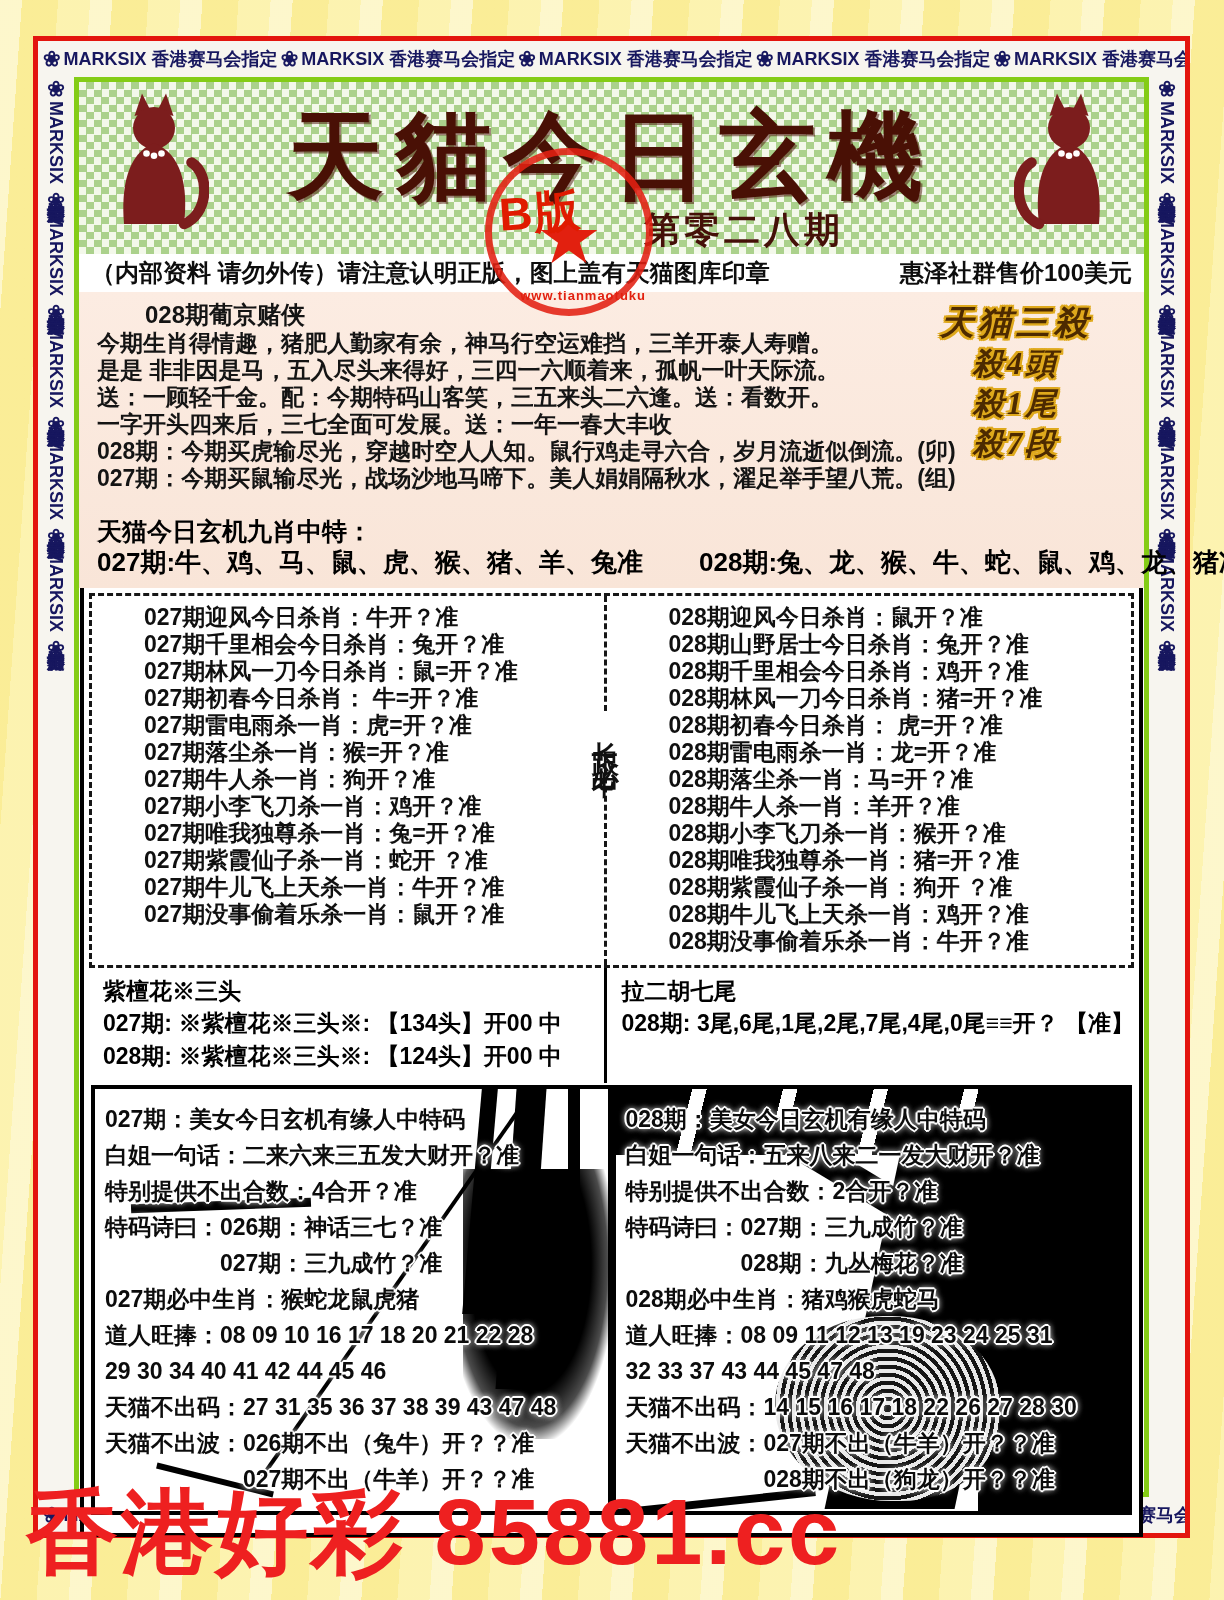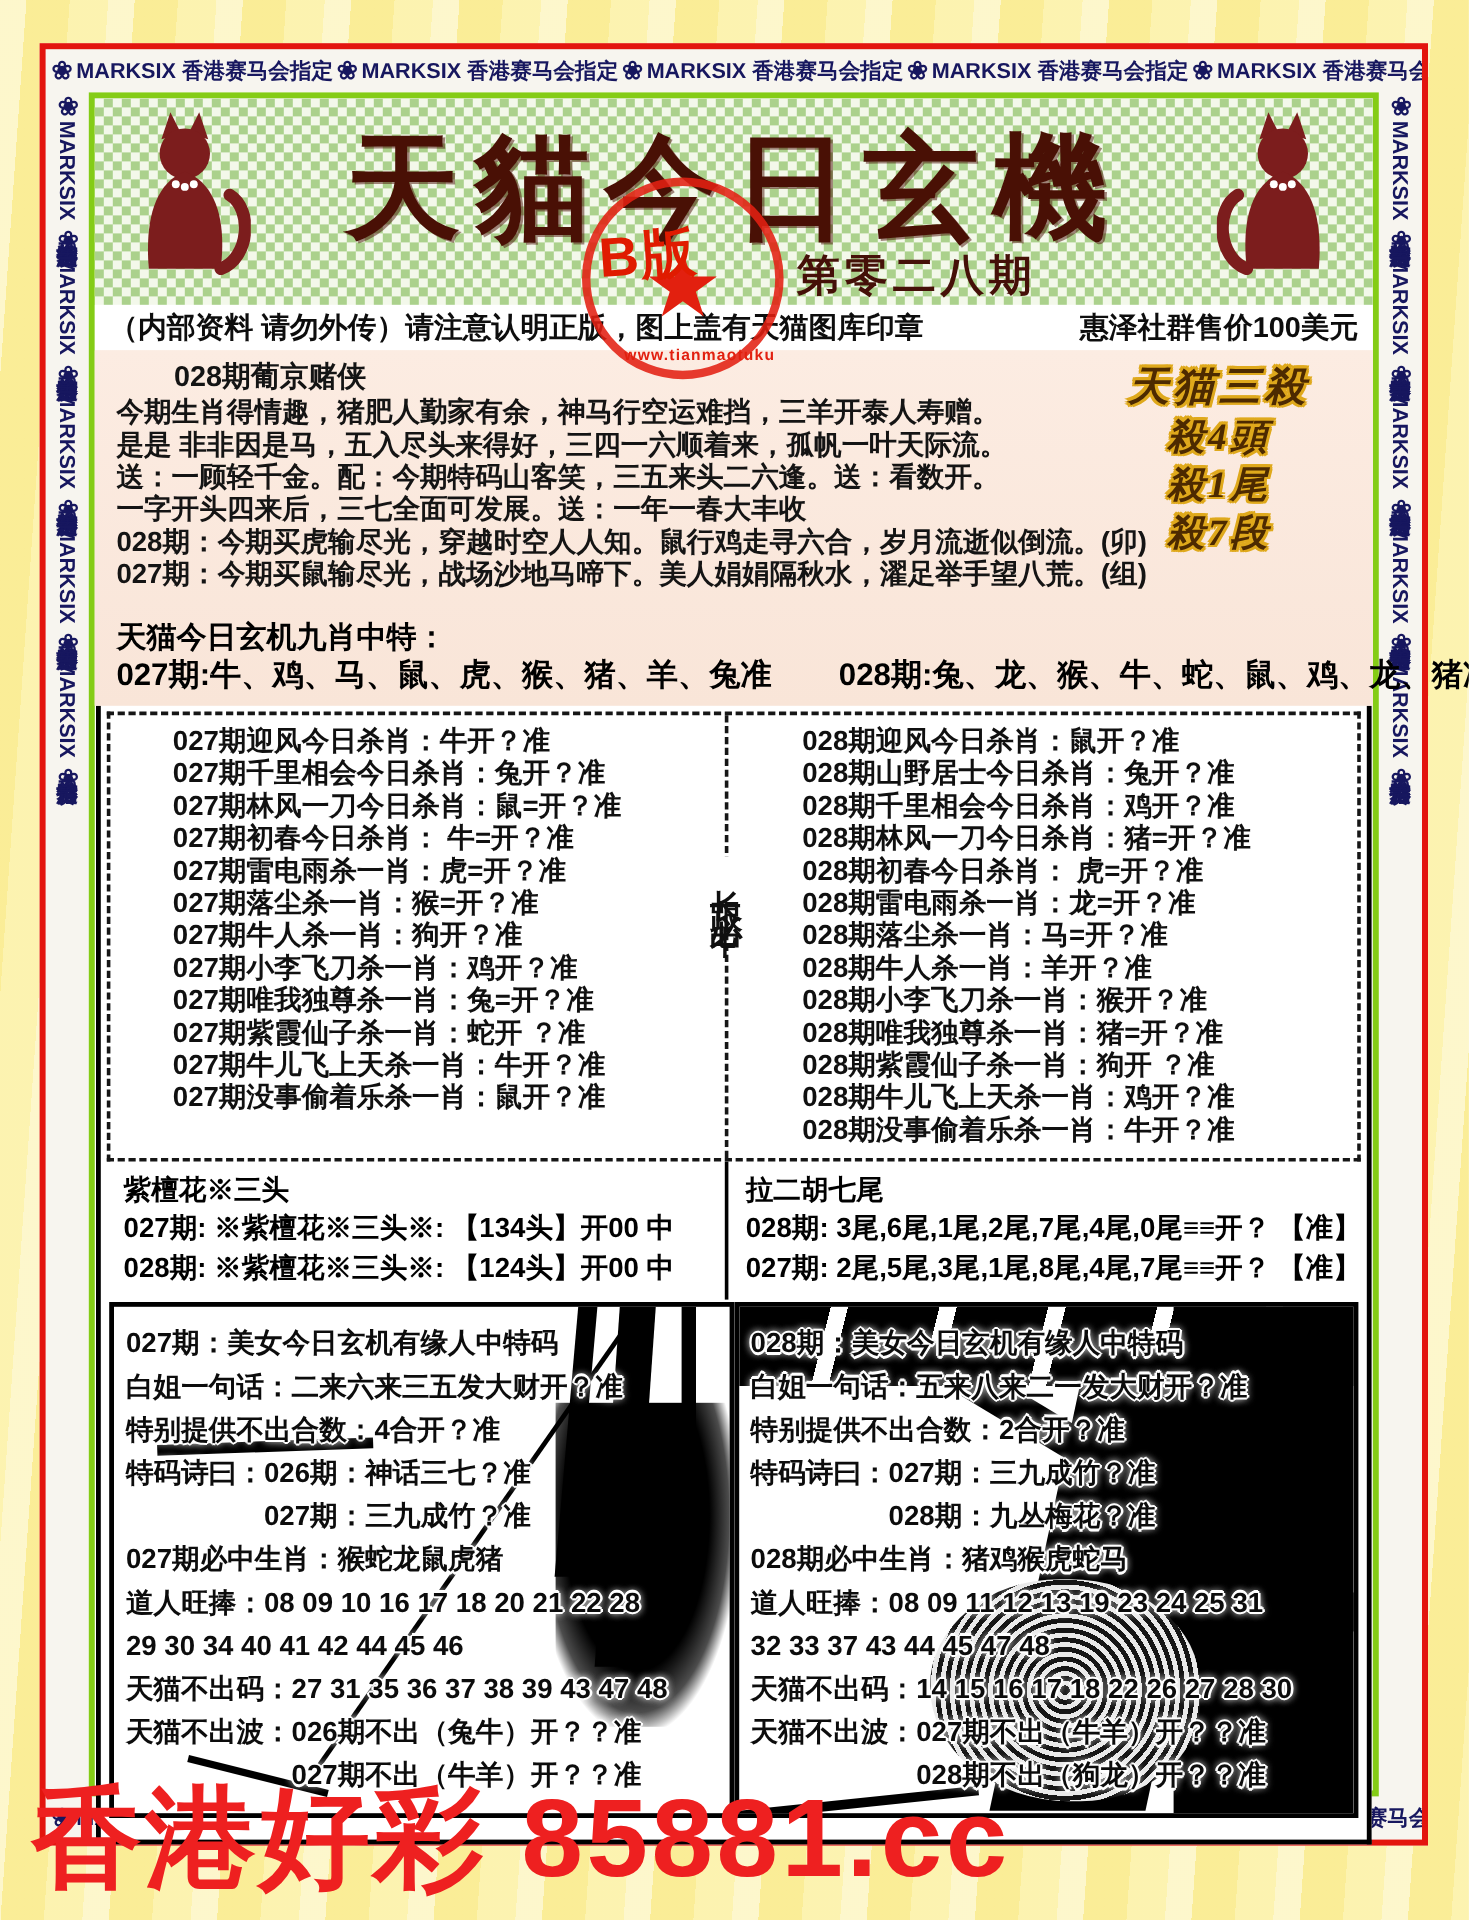--- a/index.html
+++ b/index.html
@@ -26,21 +26,21 @@
   
   .inner{position:absolute;left:36px;top:36px;right:36px;bottom:36px;border:5px solid #84cc16;background:#fff;box-sizing:border-box;}
 
   
   .banner{position:relative;height:172px;
      background:repeating-conic-gradient(#abd18c 0% 25%, #f3f8ea 0% 50%);
      background-size:15px 15px;}
   .title{position:relative;z-index:1;text-align:center;line-height:150px;font-family:"Liberation Serif", serif;
      font-weight:900;font-size:96px;letter-spacing:12px;color:#491005;
      text-shadow:2px 2px 0 rgba(73,16,5,.5);}
-  .issue{position:absolute;left:585px;top:124px;z-index:3;font-size:36px;font-weight:900;color:#451008;letter-spacing:4px;}
+  .issue{position:absolute;left:565px;top:124px;z-index:3;font-size:36px;font-weight:900;color:#451008;letter-spacing:4px;}
   .b-edition{position:absolute;left:420px;top:100px;z-index:4;font-size:46px;font-weight:900;color:#e01b00;letter-spacing:2px;transform:rotate(-4deg);}
   .stamp{position:absolute;left:406px;top:66px;width:168px;height:168px;border:7px solid rgba(226,32,18,.88);
      border-radius:50%;z-index:3;box-sizing:border-box;}
   .stamp .star{position:absolute;left:50%;top:54%;transform:translate(-50%,-50%);font-size:74px;color:#e2200f;line-height:1;}
   .stamp .curl{position:absolute;bottom:6px;width:100%;text-align:right;font-size:13px;font-weight:700;color:#e2200f;letter-spacing:1px;}
   .cat{position:absolute;top:10px;z-index:1;}
   .cat-left{left:20px;}
   .cat-right{right:20px;transform:scaleX(-1);}
 
   
@@ -277,21 +277,20 @@
           <div class="santou-heading">紫檀花※三头</div>
           <div>
               <div class="santou-line">027期: ※紫檀花※三头※: 【134头】开00 中</div>
               <div class="santou-line">028期: ※紫檀花※三头※: 【124头】开00 中</div>
             </div>
         </div>
         <div class="santou-col right">
           <div class="santou-heading">拉二胡七尾</div>
           <div>
               <div class="santou-line">028期: 3尾,6尾,1尾,2尾,7尾,4尾,0尾≡≡开？ 【准】</div>
-              <div class="santou-line">027期: 2尾,5尾,3尾,1尾,8尾,4尾,7尾≡≡开？ 【准】</div>
             </div>
         </div>
       </div>
 
       <div class="boxes-row">
         <div class="tip-box">
           <i class="ink l1"></i>
             <i class="ink l2"></i>
             <i class="ink l3"></i>
             <i class="ink l4"></i>

